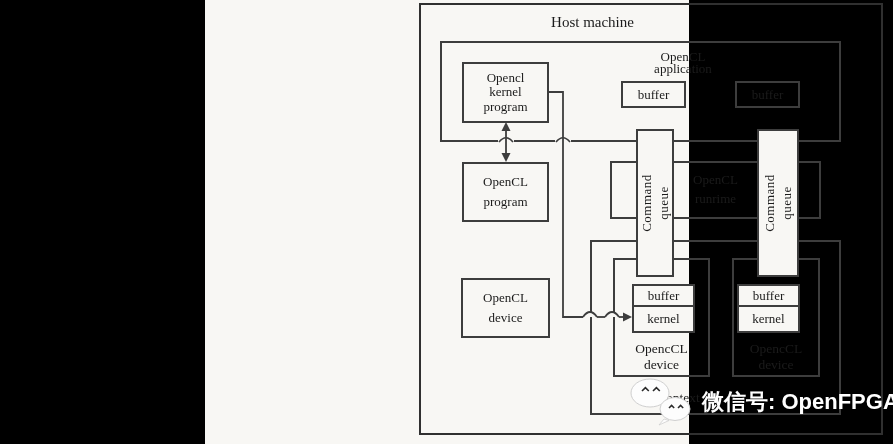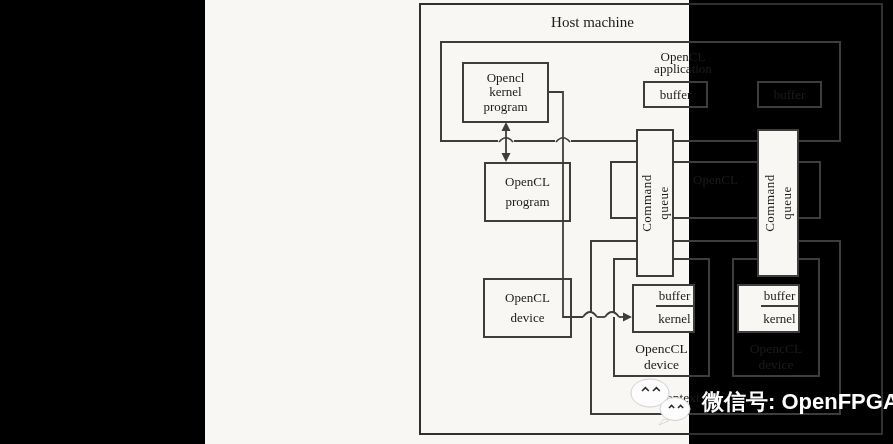--- a/index.html
+++ b/index.html
@@ -23,21 +23,21 @@
   .lbl div { white-space:nowrap; }
   
   .host-box      { left:214px; top:3px;   width:464px; height:432px; border-color:#303030; }
   .host-label    { left:325px; top:14px;  width:125px; font-size:15px;font-family:Liberation Serif, serif; }
   .app-box       { left:235px; top:41px;  width:401px; height:101px; }
   .app-label     { left:428px; top:51px;  width:100px; font-size:13px; line-height:11.5px; }
   .kprog-box     { left:257px; top:62px;  width:87px;  height:61px; display:flex; align-items:center; justify-content:center; }
   .kprog-text    { font-size:13px; line-height:14.5px; text-align:center; }
   .buffer1       { left:416px; top:81px;  width:65px;  height:27px; }
   .buffer2       { left:530px; top:81px;  width:65px;  height:27px; }
-  .cellc { display:flex; align-items:center; justify-content:center; font-size:13px;margin-left:22px; }
+  .cellc { display:flex; align-items:center; justify-content:center; font-size:13px; }
   .compiler-box  { left:257px; top:162px; width:87px;  height:60px; }
   .twoline       { font-size:13px; line-height:20px; text-align:center; }
   .runtime-box   { left:405px; top:161px; width:211px; height:58px; z-index:1; }
   .runtime-label { left:468px; top:170px; width:85px;  font-size:13px; line-height:19px; z-index:3; }
   .queue-box     { top:129px; height:148px; z-index:2; display:flex; align-items:center; justify-content:center; }
   .queue-left    { left:431px; width:38px; }
   .queue-right   { left:552px; width:42px; }
   .queue-text    { transform:rotate(-90deg); font-size:13px; line-height:17px; text-align:center; letter-spacing:.5px; }
   .hdev-box      { left:256px; top:278px; width:89px;  height:60px; }
   .context-box   { left:385px; top:240px; width:251px; height:175px; }
@@ -88,20 +88,21 @@
     <div class="box cellc compiler-box">
       <div class="twoline">
         <div>OpenCL</div>
         <div>program</div>
       </div>
     </div>
 
     <div class="box runtime-box"></div>
     <div class="lbl runtime-label">
       <div>OpenCL</div>
+      <div>runrime</div>
     </div>
 
     <div class="box filled queue-box queue-left">
       <div class="queue-text">
         <div>Command</div>
         <div>queue</div>
       </div>
     </div>
     <div class="box filled queue-box queue-right">
       <div class="queue-text">

